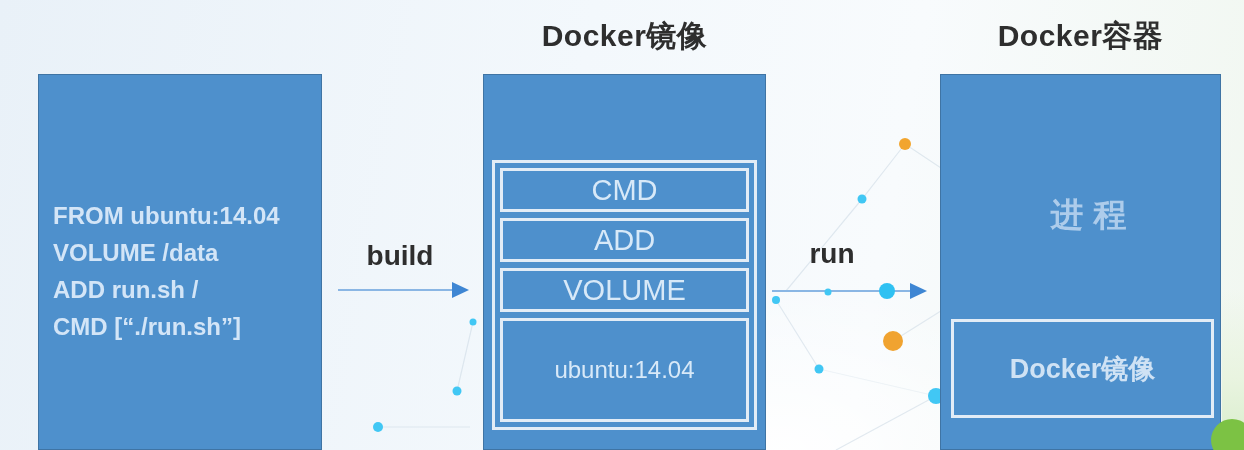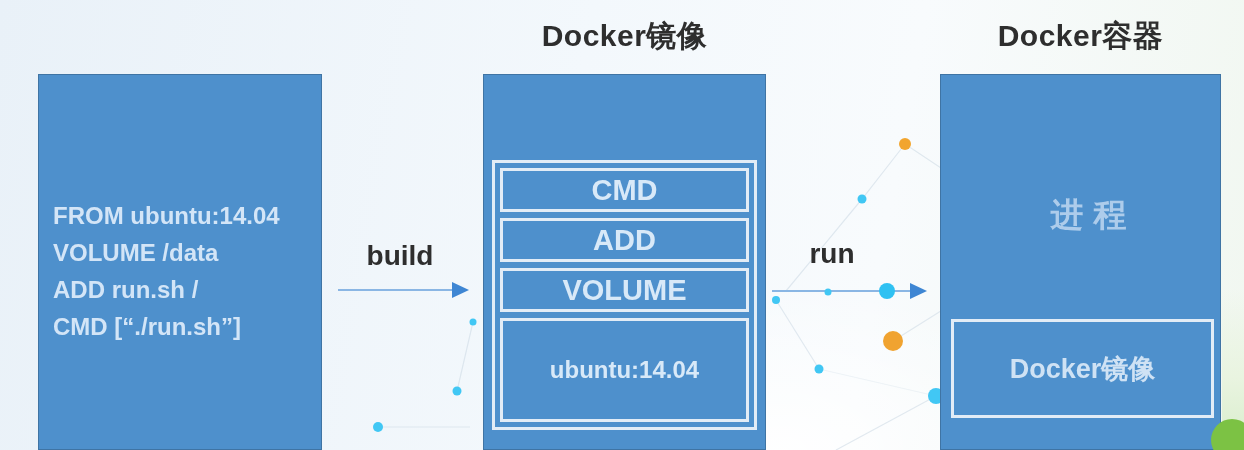--- a/index.html
+++ b/index.html
@@ -40,21 +40,21 @@
 
   .layers{
     position:absolute;left:8px;top:85px;width:265px;height:270px;
     border:3px solid #e2ecf6;box-sizing:border-box;
     padding:5px;display:flex;flex-direction:column;gap:6px;
   }
   .layer{
     border:3px solid #e2ecf6;box-sizing:border-box;
     height:44px;flex:0 0 44px;
     display:flex;align-items:center;justify-content:center;
-    font-size:29px;font-weight:bold;color:#d8e9f8;
+    font-size:29px;font-weight:normal;color:#d8e9f8;
   }
   .layer-base{flex:1 1 auto;height:auto;font-size:24px;}
 
   .process{
     position:absolute;left:0;width:100%;top:118px;
     text-align:center;font-size:33px;font-weight:bold;
     color:rgba(190,215,240,0.85);letter-spacing:10px;padding-left:26px;
     box-sizing:border-box;
   }
   .inner-image{

